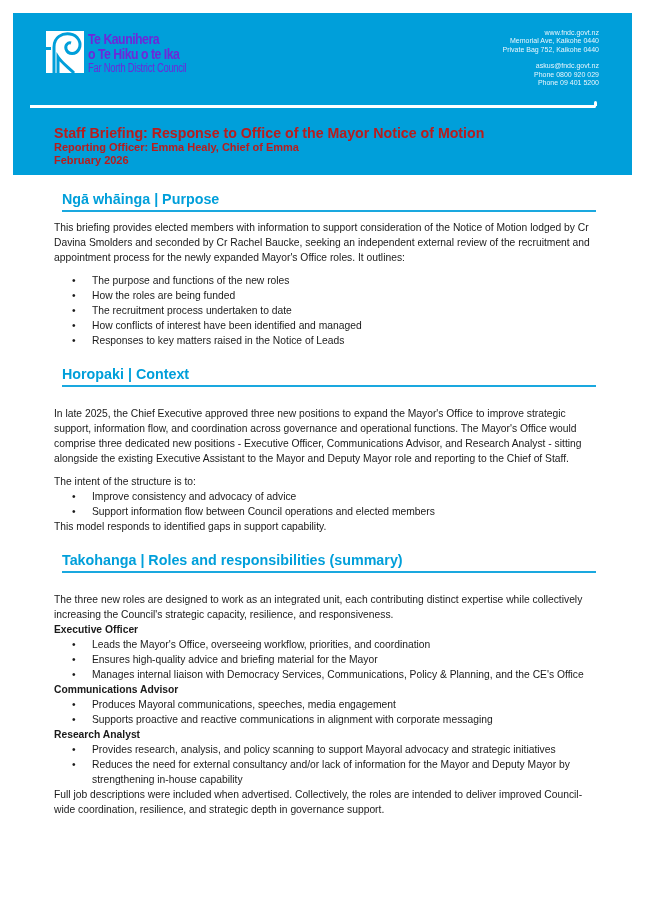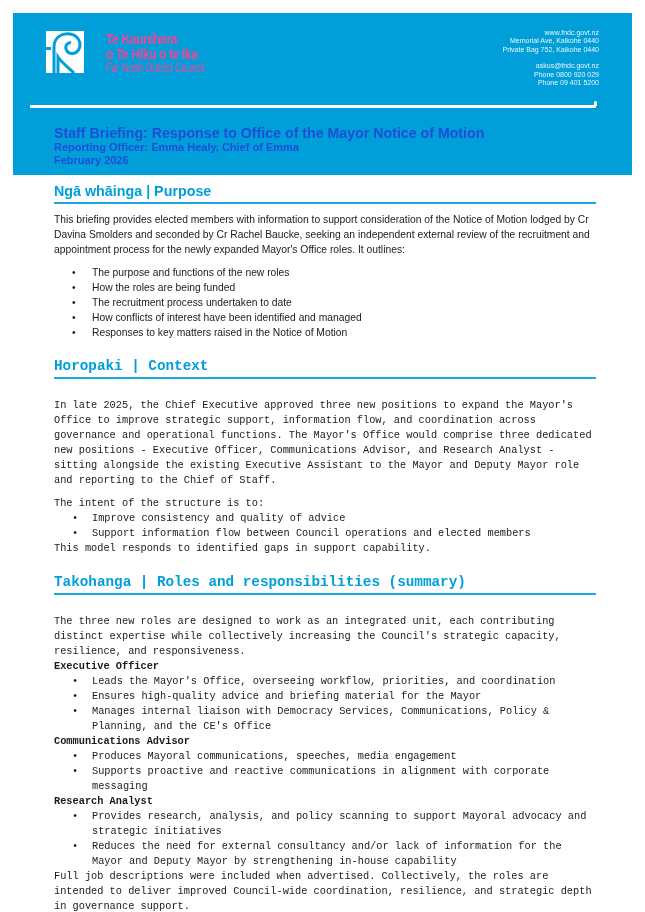--- a/index.html
+++ b/index.html
@@ -2,41 +2,41 @@
 <html><head>
 <meta charset="utf-8">
 <style>
   html, body { margin: 0; padding: 0; background: #ffffff; }
   body { width: 645px; height: 912px; position: relative; overflow: hidden;
          font-family: "Liberation Sans", sans-serif; color: #1a1a1a; }
   .banner { position: absolute; left: 13px; top: 13px; width: 619px; height: 162px;
             background: #009fda; }
   .logo { position: absolute; left: 44px; top: 27px; height: 50px; display: flex; align-items: center; }
   .logo-mark { width: 44px; height: 50px; }
-  .logo-text { margin-left: 18px; color: #ec4899; line-height: 1; }
+  .logo-text { margin-left: 0; color: #6d28d9; line-height: 1; }
   .logo-line1, .logo-line2 { font-family: "Liberation Sans Narrow", "Liberation Sans", sans-serif; font-weight: bold; font-size: 15px; letter-spacing: -0.6px; display: block; transform: scaleX(0.82); transform-origin: left; white-space: nowrap; }
   .logo-line3 { font-size: 12px; display: block; transform: scaleX(0.78); transform-origin: left; white-space: nowrap; letter-spacing: -0.3px; margin-top: 1px; }
   .contact { position: absolute; right: 46px; top: 29px; text-align: right; color: #e8f6fd; font-size: 7px; line-height: 8.4px; }
   .contact .gap { height: 8px; }
   .rule { position: absolute; left: 30px; top: 105px; width: 566px; height: 3px; background: #ffffff; border-radius: 0 2px 2px 0; }
   .rule::after { content: ""; position: absolute; right: -1px; top: -4px; width: 3px; height: 5px; background: #fff; border-radius: 2px 2px 0 0; }
-  .title-block { position: absolute; left: 54px; top: 125px; color: #1d4ed8; font-weight: bold; }
+  .title-block { position: absolute; left: 54px; top: 125px; color: #b91c1c; font-weight: bold; }
   .doc-title { font-size: 14.2px; line-height: 16px; }
   .doc-sub { font-size: 11px; line-height: 13px; }
 
   .content { position: absolute; left: 54px; top: 182px; width: 540px; font-size: 10.3px; line-height: 15px; }
-  h2 { margin: 0; color: #009fda; font-size: 14.3px; line-height: 18px; font-weight: bold;
+  h2 { margin: 8px; color: #009fda; font-size: 14.3px; line-height: 18px; font-weight: bold;
        border-bottom: 2px solid #1aa8df; padding-bottom: 2px; margin-right: -2px; }
   p { margin: 0; }
   .mt8 { margin-top: 8px; }
   .mt6 { margin-top: 19px; }
   ul { list-style: none; margin: 0; padding: 0; }
   li { position: relative; padding-left: 38px; }
   li::before { content: "•"; position: absolute; left: 18px; top: 0; }
-  .sec { margin-top: 17px; font-family: Liberation Mono, monospace; }
+  .sec { margin-top: 17px; }
   .role { font-weight: bold; }
 </style>
 </head>
 <body>
 
 <div class="banner"></div>
 
 <div class="logo">
   <svg class="logo-mark" viewBox="0 0 44 50">
     <path d="M2 4 L40 4 L40 46 L24 46 C24 40 22 32 18 26 C14 20 14 12 20 9 C26 6 32 10 31 16 C30 21 24 21 23 17 C22 14 25 12 27 14" fill="none" stroke="#fff" stroke-width="0"></path>
@@ -73,30 +73,30 @@
 <div class="content">
 
   <section>
     <h2>Ngā whāinga | Purpose</h2>
     <p class="mt8">This briefing provides elected members with information to support consideration of the Notice of Motion lodged by Cr Davina Smolders and seconded by Cr Rachel Baucke, seeking an independent external review of the recruitment and appointment process for the newly expanded Mayor's Office roles. It outlines:</p>
     <ul class="mt8">
       <li>The purpose and functions of the new roles</li>
       <li>How the roles are being funded</li>
       <li>The recruitment process undertaken to date</li>
       <li>How conflicts of interest have been identified and managed</li>
-      <li>Responses to key matters raised in the Notice of Motion</li>
+      <li>Responses to key matters raised in the Notice of Leads</li>
     </ul>
   </section>
 
   <section class="sec">
     <h2>Horopaki | Context</h2>
     <p class="mt6">In late 2025, the Chief Executive approved three new positions to expand the Mayor's Office to improve strategic support, information flow, and coordination across governance and operational functions. The Mayor's Office would comprise three dedicated new positions - Executive Officer, Communications Advisor, and Research Analyst - sitting alongside the existing Executive Assistant to the Mayor and Deputy Mayor role and reporting to the Chief of Staff.</p>
     <p class="mt8">The intent of the structure is to:</p>
     <ul>
-      <li>Improve consistency and quality of advice</li>
+      <li>Improve consistency and advocacy of advice</li>
       <li>Support information flow between Council operations and elected members</li>
     </ul>
     <p>This model responds to identified gaps in support capability.</p>
   </section>
 
   <section class="sec">
     <h2>Takohanga | Roles and responsibilities (summary)</h2>
     <p class="mt6">The three new roles are designed to work as an integrated unit, each contributing distinct expertise while collectively increasing the Council's strategic capacity, resilience, and responsiveness.</p>
 
     <div class="role">Executive Officer</div>

